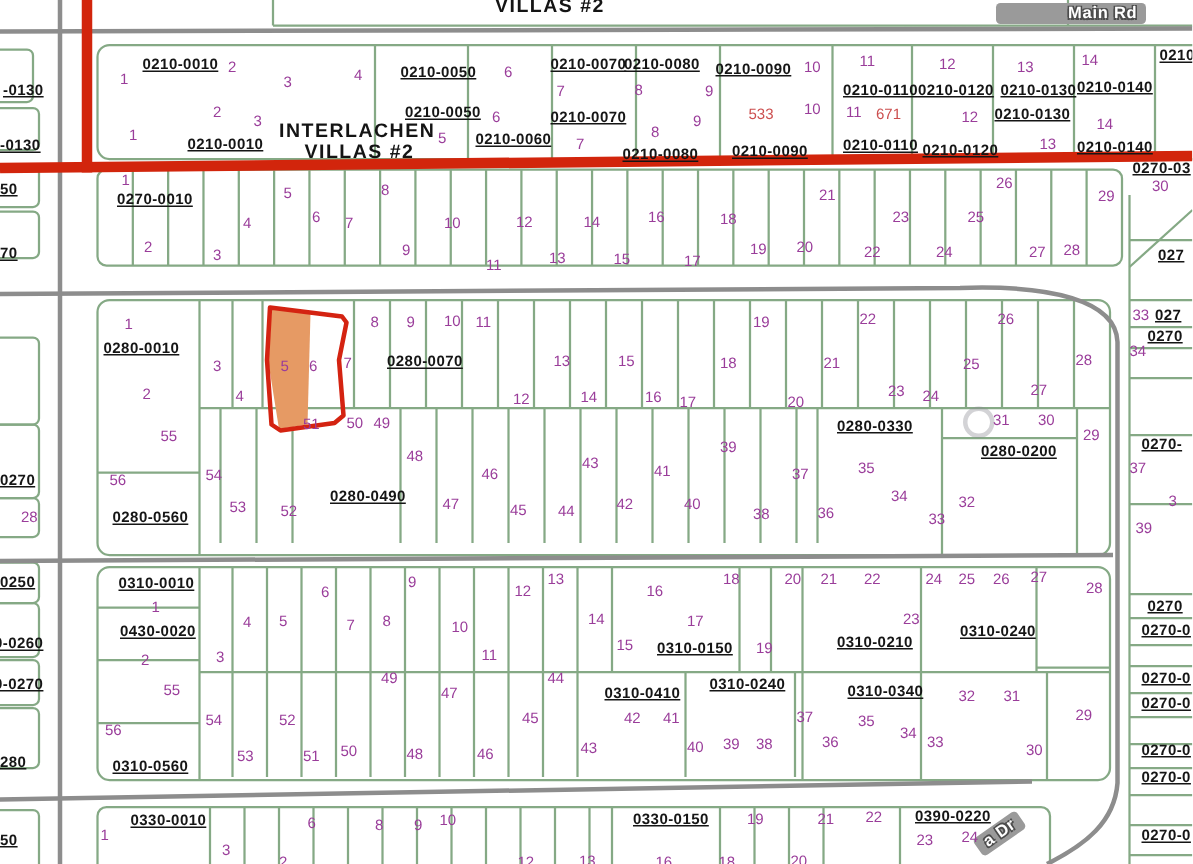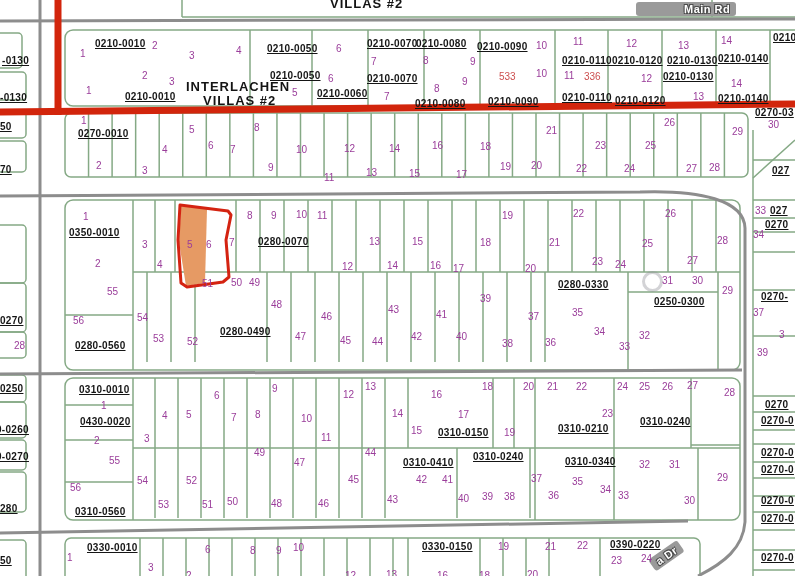--- a/index.html
+++ b/index.html
@@ -229,21 +229,21 @@
         <path d="M0,112 L795,104"></path>
         <path d="M58,0 L58,115"></path>
       </g>
     </svg>
 
   <span class="lbl title" style="left:330px;top:-3px;">VILLAS #2</span>
 
   <span class="lbl title" style="left:186px;top:80px;">INTERLACHEN</span>
   <span class="lbl title" style="left:203px;top:94px;">VILLAS #2</span>
 
-  <span class="road-badge" style="left:636px;top:2px;padding-left:48px;">Main Rd</span>
+  <span class="road-badge" style="left:664px;top:2px;padding-left:48px;">Main Rd</span>
 
   <span class="road-badge dr-badge" style="left:648px;top:560px;">a Dr</span>
 
   <div class="watermark">
     <span class="ring"></span>
   </div>
 <span class="lbl pid" style="left: 95px; top: 39px;">0210-0010</span>
     <span class="lbl pid" style="left: 125px; top: 92px;">0210-0010</span>
     <span class="lbl pid" style="left: 267px; top: 44px;">0210-0050</span>
     <span class="lbl pid" style="left: 270px; top: 71px;">0210-0050</span>
@@ -256,26 +256,26 @@
     <span class="lbl pid" style="left: 488px; top: 97px;">0210-0090</span>
     <span class="lbl pid" style="left: 562px; top: 56px;">0210-0110</span>
     <span class="lbl pid" style="left: 562px; top: 93px;">0210-0110</span>
     <span class="lbl pid" style="left: 612px; top: 56px;">0210-0120</span>
     <span class="lbl pid" style="left: 615px; top: 96px;">0210-0120</span>
     <span class="lbl pid" style="left: 667px; top: 56px;">0210-0130</span>
     <span class="lbl pid" style="left: 663px; top: 72px;">0210-0130</span>
     <span class="lbl pid" style="left: 718px; top: 54px;">0210-0140</span>
     <span class="lbl pid" style="left: 718px; top: 94px;">0210-0140</span>
     <span class="lbl pid" style="left: 78px; top: 129px; text-decoration: underline;">0270-0010</span>
-    <span class="lbl pid" style="left: 69px; top: 228px;">0350-0010</span>
+    <span class="lbl pid" style="left: 69px; top: 228px;">0280-0010</span>
     <span class="lbl pid" style="left: 258px; top: 237px;">0280-0070</span>
     <span class="lbl pid" style="left: 75px; top: 341px;">0280-0560</span>
     <span class="lbl pid" style="left: 220px; top: 327px;">0280-0490</span>
     <span class="lbl pid" style="left: 558px; top: 280px;">0280-0330</span>
-    <span class="lbl pid" style="left: 654px; top: 297px;">0250-0300</span>
+    <span class="lbl pid" style="left: 654px; top: 297px;">0280-0200</span>
     <span class="lbl pid" style="left: 79px; top: 385px;">0310-0010</span>
     <span class="lbl pid" style="left: 80px; top: 417px;">0430-0020</span>
     <span class="lbl pid" style="left: 75px; top: 507px;">0310-0560</span>
     <span class="lbl pid" style="left: 438px; top: 428px;">0310-0150</span>
     <span class="lbl pid" style="left: 403px; top: 458px;">0310-0410</span>
     <span class="lbl pid" style="left: 473px; top: 452px;">0310-0240</span>
     <span class="lbl pid" style="left: 558px; top: 424px;">0310-0210</span>
     <span class="lbl pid" style="left: 640px; top: 417px;">0310-0240</span>
     <span class="lbl pid" style="left: 565px; top: 457px;">0310-0340</span>
     <span class="lbl pid" style="left: 87px; top: 543px;">0330-0010</span>
@@ -489,14 +489,14 @@
     <span class="lbl num" style="left: 611px; top: 556px;">23</span>
     <span class="lbl num" style="left: 641px; top: 554px;">24</span>
     <span class="lbl num" style="left: 14px; top: 341px;">28</span>
     <span class="lbl num" style="left: 768px; top: 120px;">30</span>
     <span class="lbl num" style="left: 755px; top: 206px;">33</span>
     <span class="lbl num" style="left: 753px; top: 230px;">34</span>
     <span class="lbl num" style="left: 753px; top: 308px;">37</span>
     <span class="lbl num" style="left: 779px; top: 330px;">3</span>
     <span class="lbl num" style="left: 757px; top: 348px;">39</span>
     <span class="lbl rednum" style="left: 499px; top: 72px;">533</span>
-    <span class="lbl rednum" style="left: 584px; top: 72px;">336</span>
+    <span class="lbl rednum" style="left: 584px; top: 72px;">671</span>
   </div>
 
 </body></html>

